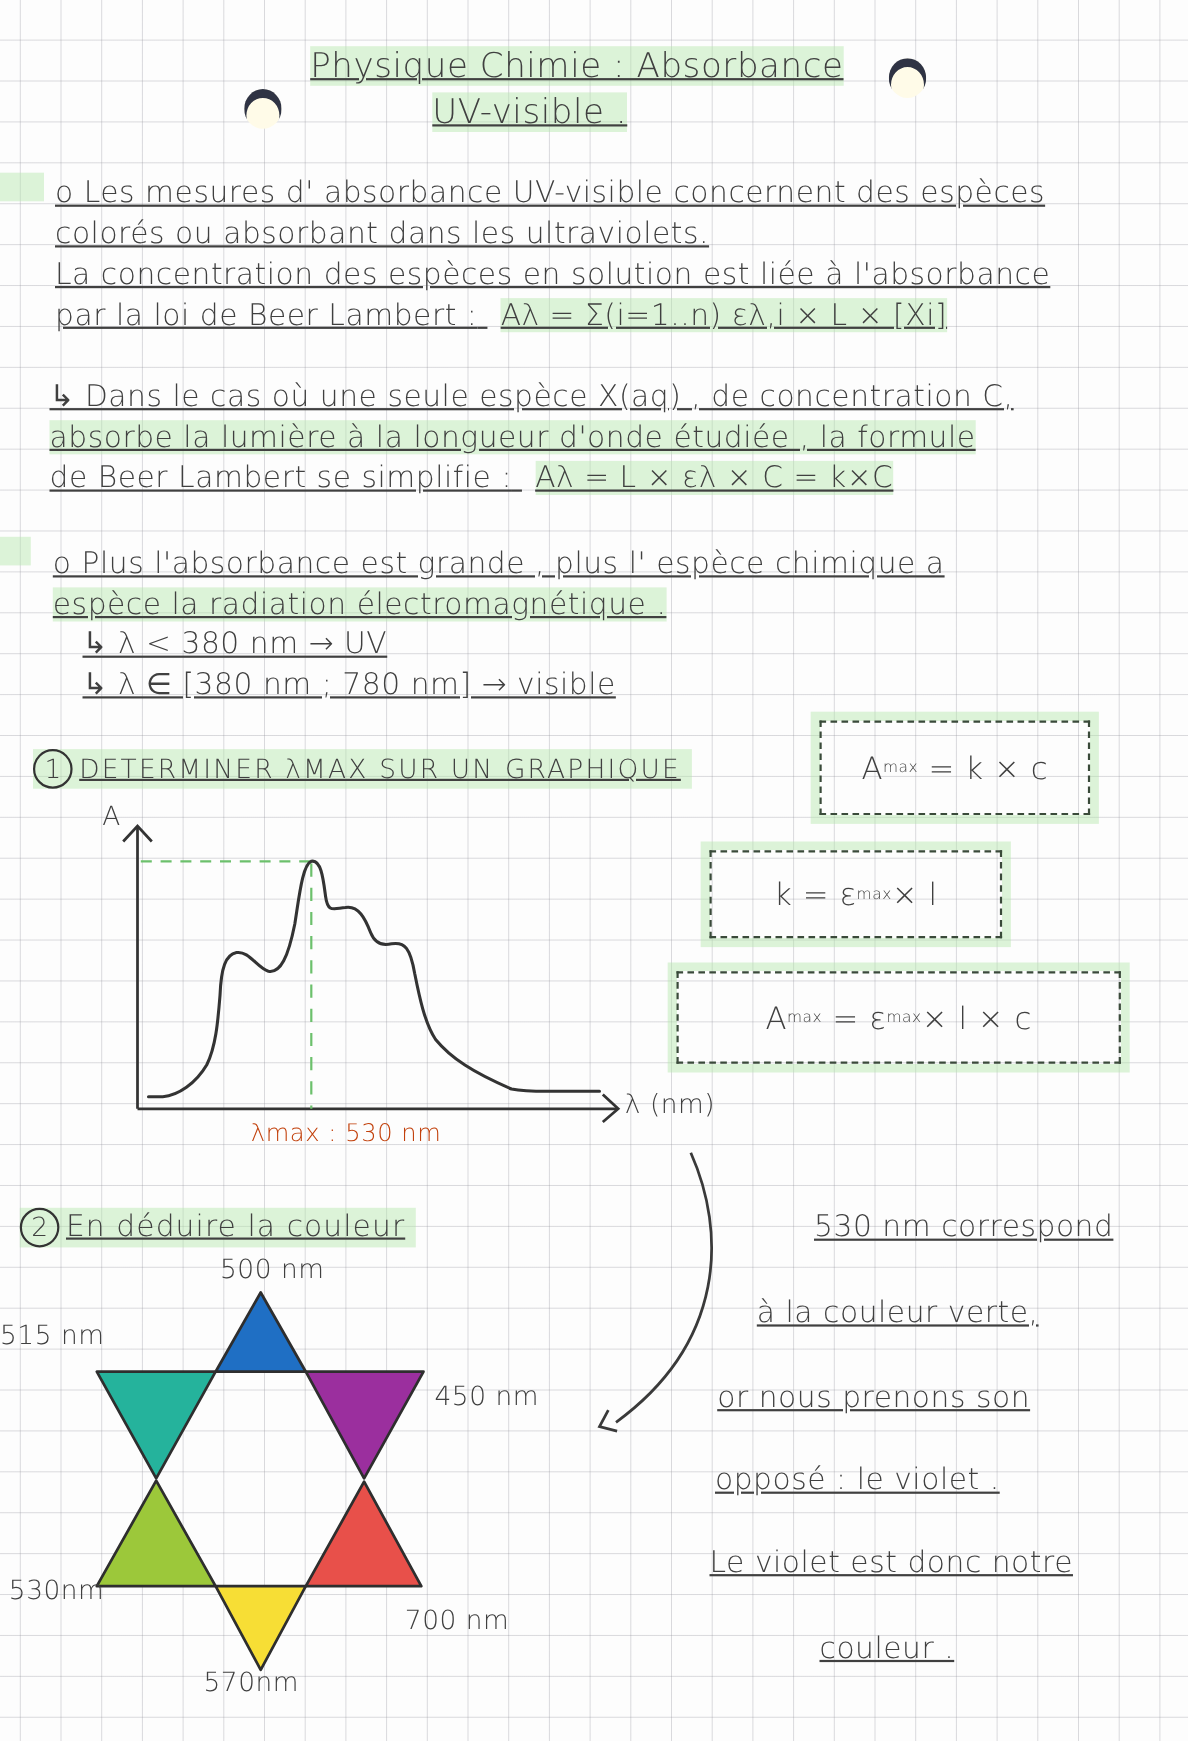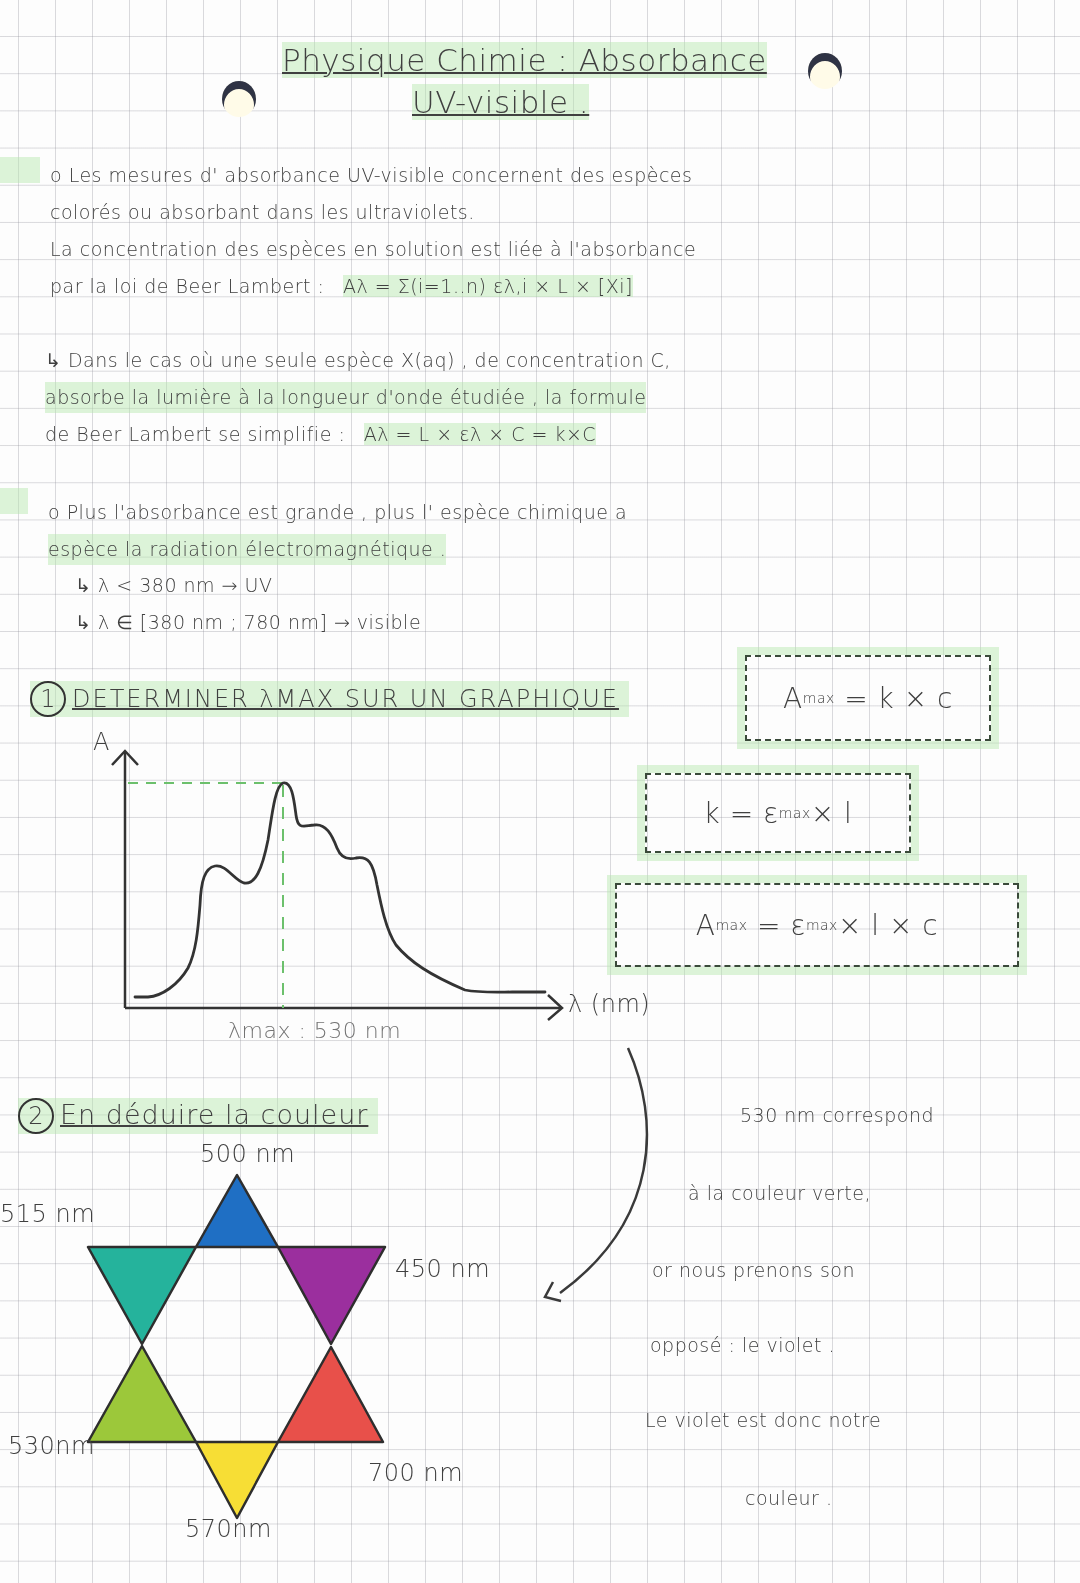--- a/index.html
+++ b/index.html
@@ -16,44 +16,44 @@
     }
     .abs { position: absolute; white-space: nowrap; }
     .hw { font-family: "DejaVu Sans", sans-serif; font-weight: 300; color: #404040; letter-spacing: 0.5px; }
     .hl { background: rgba(180, 230, 170, 0.45); }
     .hole {
       position: absolute; width: 34px; height: 36px; border-radius: 50%;
       background: #fffbe8;
       box-shadow: inset 0 6px 0 2px #2f3344;
     }
     .title { font-size: 31px; text-decoration: underline; text-decoration-thickness: 2px; }
-    .para { font-size: 19px; line-height: 31px; }
+    .para { font-size: 27px; line-height: 31px; text-decoration: underline; }
     .sec { font-size: 24px; letter-spacing: 2px; text-decoration: underline; text-decoration-thickness: 2px; }
     .num-circle {
       display: inline-block; width: 32px; height: 32px; border: 2px solid #333; border-radius: 50%;
       text-align: center; line-height: 32px; font-size: 24px; margin-right: 6px; letter-spacing: 0;
     }
     .box {
       position: absolute; border: 2px dashed #3a4a3a; font-size: 28px;
       display: flex; align-items: center; justify-content: center;
       box-shadow: 0 0 0 8px rgba(180,230,170,0.45);
     }
     .box sub { font-size: 14px; }
     svg { position: absolute; left: 0; top: 0; }
     .lbl { font-size: 24px; }
-    .green-lbl { color: #737373; font-size: 22px; }
+    .green-lbl { color: #c2410c; font-size: 22px; }
   </style>
 </head>
 <body>
 
 <div class="hole" style="left:222px; top:81px;"></div>
 <div class="hole" style="left:808px; top:53px;"></div>
 
 <div class="abs hw title hl" style="left:282px; top:42px;">Physique Chimie : Absorbance</div>
-<div class="abs hw title hl" style="left:412px; top:84px;">UV-visible .</div>
+<div class="abs hw title hl" style="left:393px; top:84px;">UV-visible .</div>
 
 <div class="abs hl" style="left:0; top:157px; width:40px; height:26px;"></div>
 <div class="abs hl" style="left:0; top:488px; width:28px; height:26px;"></div>
 
 <div class="abs hw para" style="left:50px; top:160px;">o Les mesures d' absorbance UV-visible concernent des espèces</div>
 <div class="abs hw para" style="left:50px; top:197px;">colorés ou absorbant dans les ultraviolets.</div>
 <div class="abs hw para" style="left:50px; top:234px;">La concentration des espèces en solution est liée à l'absorbance</div>
 <div class="abs hw para" style="left:50px; top:271px;">
   <span>par la loi de Beer Lambert :</span>
   <span class="hl" style="margin-left:12px;">Aλ = Σ(i=1..n) ελ,i × L × [Xi]</span>

